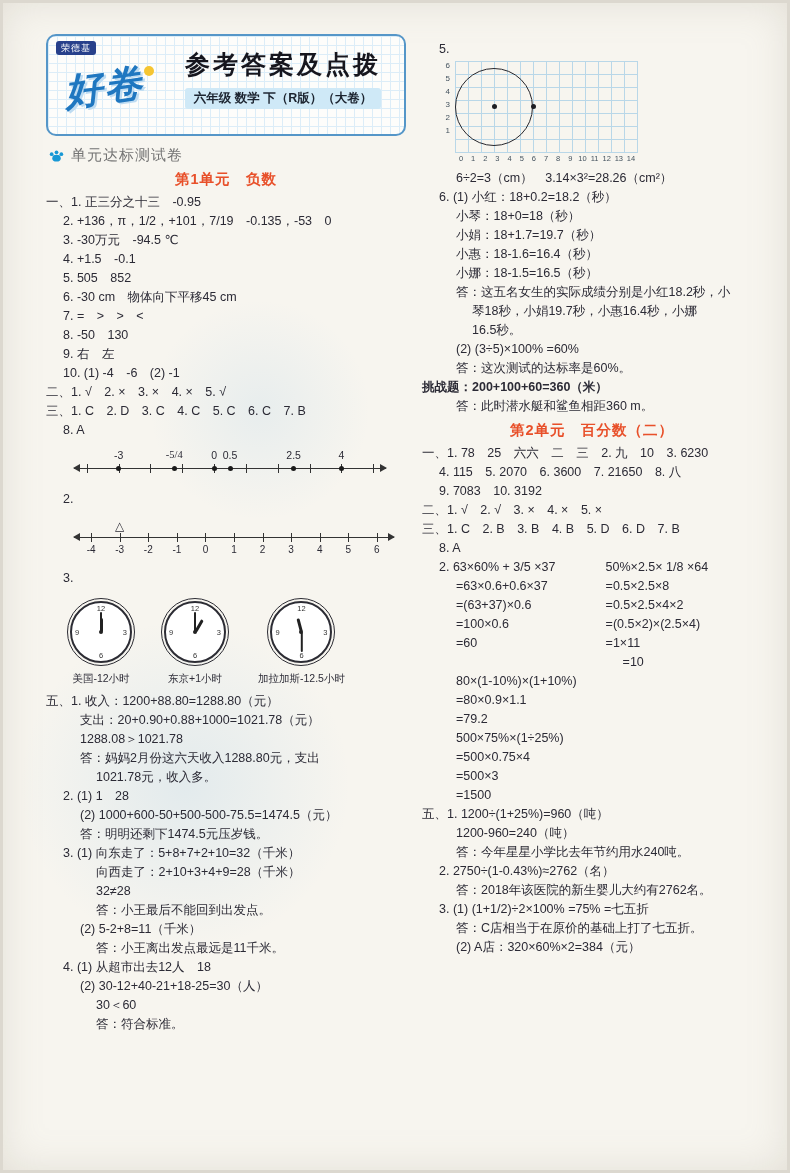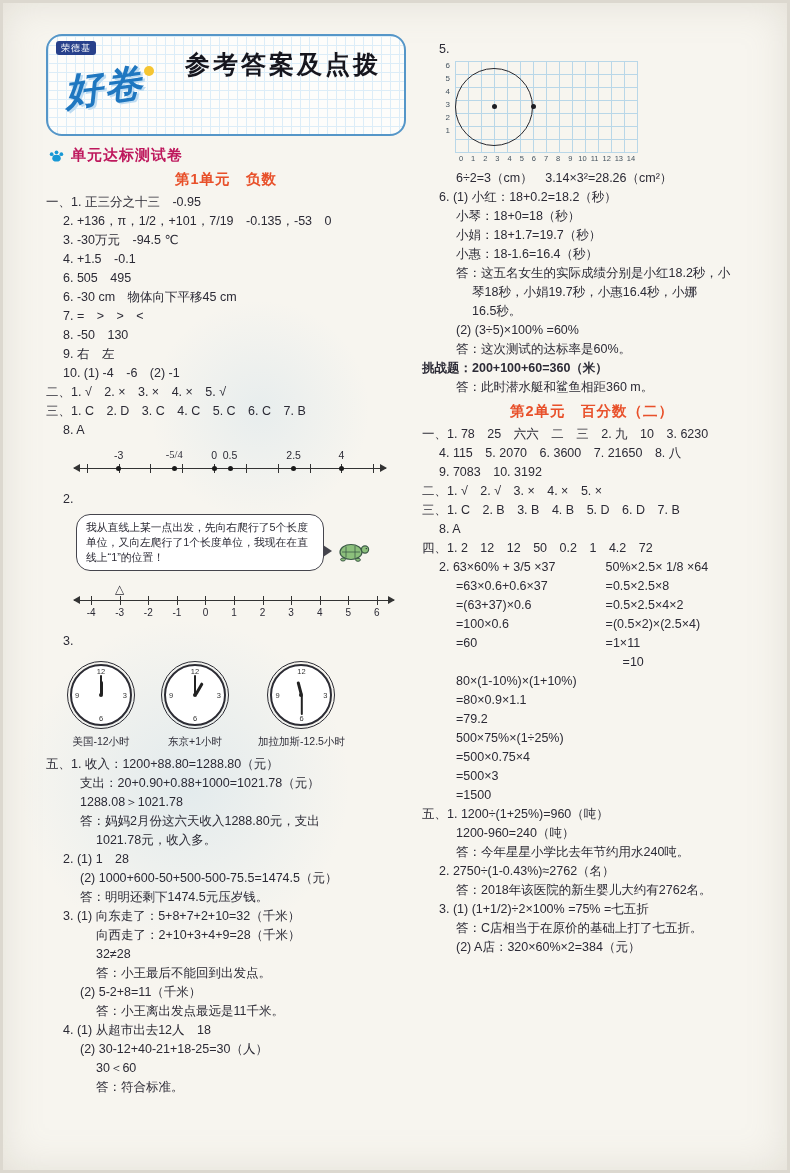--- a/index.html
+++ b/index.html
@@ -12,34 +12,34 @@
   .col.left{width:360px}
   .col.right{width:340px;padding-top:6px}
 
   
   .ln{font-size:12.5px;line-height:19px;color:#2b2a35;white-space:pre-wrap}
   .i1{padding-left:17px}.i2{padding-left:34px}.i3{padding-left:50px}
   .b{font-weight:bold}
   .unit{color:#e8502a;font-weight:bold;text-align:center;font-size:14.5px;line-height:22px;margin:3px 0;letter-spacing:1px}
 
   
-  .hbox{position:relative;height:98px;border:2.5px solid #5596c8;border-radius:16px;margin-bottom:10px;overflow:hidden;
+  .hbox{position:relative;height:98px;border:2.5px solid #5596c8;border-radius:10px;margin-bottom:10px;overflow:hidden;
         background-color:#fdfdfb;
         background-image:linear-gradient(#dcedf8 1px,transparent 1px),linear-gradient(90deg,#dcedf8 1px,transparent 1px);
         background-size:9px 9px}
   .brandtag{position:absolute;top:5px;left:8px;background:#27408b;color:#fff;font-size:9px;line-height:12px;padding:1px 5px;border-radius:3px;letter-spacing:1px}
   .logo{position:absolute;left:16px;top:26px;font-size:38px;font-weight:bold;font-style:italic;color:#1f77c0;transform:rotate(-8deg);text-shadow:2px 2px 0 #bedcf2;letter-spacing:2px}
   .logo-dot{position:absolute;left:96px;top:30px;width:10px;height:10px;background:#f5c531;border-radius:50%}
   .htext{position:absolute;left:122px;top:12px;width:226px;text-align:center}
   .htitle{font-size:25px;font-weight:bold;color:#16161e;letter-spacing:3px;line-height:32px}
   .hsub{margin-top:8px;font-size:12.5px;font-weight:bold;color:#1c2430;background:#cfe9f7;display:inline-block;padding:2px 9px;border-radius:3px}
 
   
   .secline{display:flex;align-items:center;gap:6px;margin:2px 0 3px 2px}
-  .sectitle{color:#be185d;font-weight:bold;font-size:15px;letter-spacing:1px}
+  .sectitle{color:#737373;font-weight:normal;font-size:15px;letter-spacing:1px}
 
   
   .nl{position:relative;height:46px;width:312px;margin:2px 0 2px 28px}
   .nl.nl2{height:56px;width:320px}
   .nl-line{position:absolute;left:0;right:0;top:26px;height:1.2px;background:#333}
   .nl-line::before{content:"";position:absolute;left:-1px;top:-3.6px;border:4px solid transparent;border-left:0;border-right:7px solid #333}
   .nl-line::after{content:"";position:absolute;right:-1px;top:-3.6px;border:4px solid transparent;border-right:0;border-left:7px solid #333}
   .nl-tick{position:absolute;top:22px;width:1px;height:9px;background:#333}
   .nl-dot{position:absolute;top:24px;width:5px;height:5px;border-radius:50%;background:#1a1a1a;margin-left:-2.5px}
   .nl-plabel{position:absolute;top:7px;font-size:10.5px;color:#2b2a35;transform:translateX(-50%);white-space:nowrap}
@@ -96,41 +96,42 @@
   <div class="cols">
 
     <div class="col left">
 
       <div class="hbox">
         <div class="brandtag">荣德基</div>
         <div class="logo">好卷</div>
         <div class="logo-dot"></div>
         <div class="htext">
           <div class="htitle">参考答案及点拨</div>
+          <div><span class="hsub">六年级 数学 下（R版）（大卷）</span></div>
         </div>
       </div>
 
       <div class="secline">
         <svg width="17" height="17" viewBox="0 0 20 20">
           <ellipse cx="10" cy="13.2" rx="5" ry="4" fill="#1898d5"></ellipse>
           <circle cx="4.3" cy="8.4" r="2.2" fill="#1898d5"></circle>
           <circle cx="10" cy="6.3" r="2.2" fill="#1898d5"></circle>
           <circle cx="15.7" cy="8.4" r="2.2" fill="#1898d5"></circle>
         </svg>
         <span class="sectitle">单元达标测试卷</span>
       </div>
 
       <div class="unit">第1单元　负数</div>
 
       <div>
           <div class="ln">一、1. 正三分之十三　-0.95</div>
           <div class="ln i1">2. +136，π，1/2，+101，7/19　-0.135，-53　0</div>
           <div class="ln i1">3. -30万元　-94.5 ℃</div>
           <div class="ln i1">4. +1.5　-0.1</div>
-          <div class="ln i1">6. 505　495</div>
+          <div class="ln i1">5. 505　852</div>
           <div class="ln i1">6. -30 cm　物体向下平移45 cm</div>
           <div class="ln i1">7. =　&gt;　&gt;　&lt;</div>
           <div class="ln i1">8. -50　130</div>
           <div class="ln i1">9. 右　左</div>
           <div class="ln i1">10. (1) -4　-6　(2) -1</div>
           <div class="ln">二、1. √　2. ×　3. ×　4. ×　5. √</div>
           <div class="ln">三、1. C　2. D　3. C　4. C　5. C　6. C　7. B</div>
           <div class="ln i1">8. A</div>
         </div>
 
@@ -157,31 +158,20 @@
           <span class="nl-dot" style="left: 70.41%;"></span>
           <span class="nl-plabel" style="left: 70.41%;">2.5</span>
           <span class="nl-dot" style="left: 85.71%;"></span>
           <span class="nl-plabel" style="left: 85.71%;">4</span>
         </div>
 
       <div>
           <div class="ln i1">2.</div>
         </div>
 
-      <div class="bubble-row">
-        <div class="bubble">我从直线上某一点出发，先向右爬行了5个长度单位，又向左爬行了1个长度单位，我现在在直线上“1”的位置！</div>
-        <svg class="turtle" width="40" height="26" viewBox="0 0 40 26">
-          <ellipse cx="17" cy="14" rx="11" ry="7.5" fill="#8cc07c" stroke="#3c5a46" stroke-width="1.2"></ellipse>
-          <path d="M8 14 L26 14 M12 8.5 L12 19.5 M21 8 L21 20" stroke="#3c5a46" stroke-width="0.8" fill="none"></path>
-          <circle cx="31" cy="11.5" r="3.6" fill="#8cc07c" stroke="#3c5a46" stroke-width="1.2"></circle>
-          <circle cx="32.3" cy="10.6" r="0.7" fill="#223"></circle>
-          <ellipse cx="9" cy="21.5" rx="2.4" ry="1.5" fill="#8cc07c" stroke="#3c5a46" stroke-width="1"></ellipse>
-          <ellipse cx="24" cy="21.8" rx="2.4" ry="1.5" fill="#8cc07c" stroke="#3c5a46" stroke-width="1"></ellipse>
-        </svg>
-      </div>
 
       <div class="nl nl2">
           <span class="nl-line"></span>
           <span class="nl-tick" style="left: 5.36%;"></span>
           <span class="nl-tlabel" style="left: 5.36%;">-4</span>
           <span class="nl-tick" style="left: 14.29%;"></span>
           <span class="nl-tlabel" style="left: 14.29%;">-3</span>
           <span class="nl-tick" style="left: 23.21%;"></span>
           <span class="nl-tlabel" style="left: 23.21%;">-2</span>
           <span class="nl-tick" style="left: 32.14%;"></span>
@@ -308,39 +298,39 @@
             </div>
         </div>
       </div>
 
       <div>
           <div class="ln i2">6÷2=3（cm）　3.14×3²=28.26（cm²）</div>
           <div class="ln i1">6. (1) 小红：18+0.2=18.2（秒）</div>
           <div class="ln i2">小琴：18+0=18（秒）</div>
           <div class="ln i2">小娟：18+1.7=19.7（秒）</div>
           <div class="ln i2">小惠：18-1.6=16.4（秒）</div>
+          <div class="ln i2">小娜：18-1.5=16.5（秒）</div>
           <div class="ln i2">答：这五名女生的实际成绩分别是小红18.2秒，小</div>
           <div class="ln i3">琴18秒，小娟19.7秒，小惠16.4秒，小娜</div>
           <div class="ln i3">16.5秒。</div>
           <div class="ln i2">(2) (3÷5)×100% =60%</div>
           <div class="ln i2">答：这次测试的达标率是60%。</div>
           <div class="ln b">挑战题：200+100+60=360（米）</div>
           <div class="ln i2">答：此时潜水艇和鲨鱼相距360 m。</div>
         </div>
 
       <div class="unit">第2单元　百分数（二）</div>
 
       <div>
           <div class="ln">一、1. 78　25　六六　二　三　2. 九　10　3. 6230</div>
           <div class="ln i1">4. 115　5. 2070　6. 3600　7. 21650　8. 八</div>
           <div class="ln i1">9. 7083　10. 3192</div>
           <div class="ln">二、1. √　2. √　3. ×　4. ×　5. ×</div>
           <div class="ln">三、1. C　2. B　3. B　4. B　5. D　6. D　7. B</div>
           <div class="ln i1">8. A</div>
-          <div class="ln">四、1. 2　12　12　50　0.2　1　4.2　72</div>
         </div>
 
       <div class="workrow">
         <div class="wl">
             <div class="ln i1">2. 63×60% + 3/5 ×37</div>
             <div class="ln i2">=63×0.6+0.6×37</div>
             <div class="ln i2">=(63+37)×0.6</div>
             <div class="ln i2">=100×0.6</div>
             <div class="ln i2">=60</div>
           </div>

